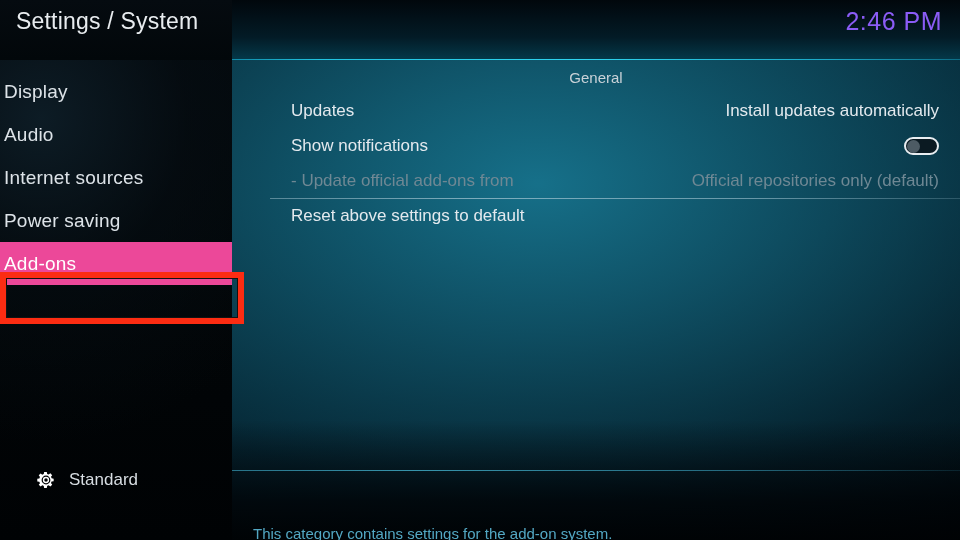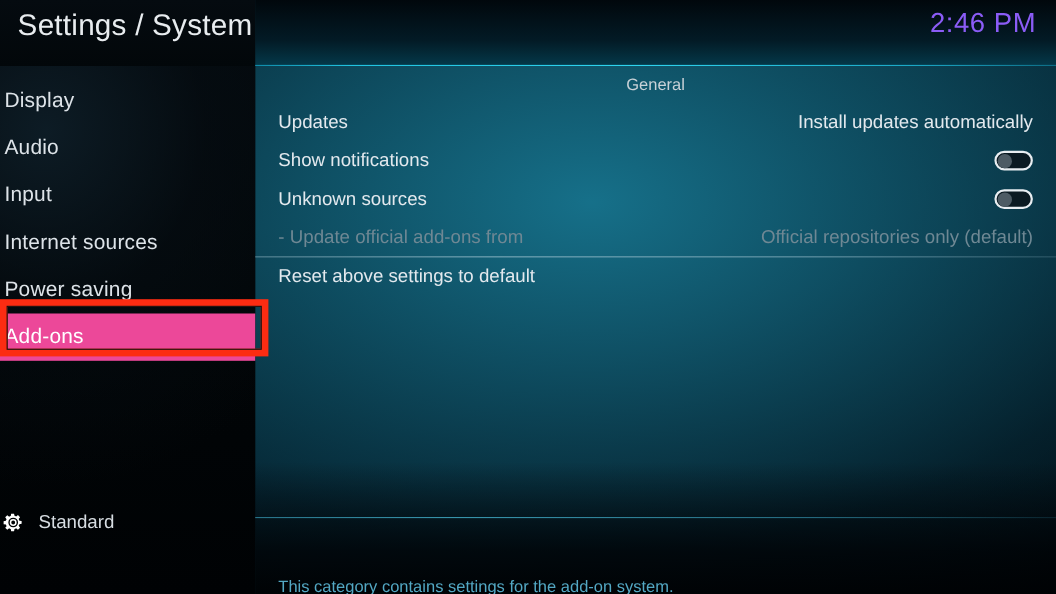--- a/index.html
+++ b/index.html
@@ -70,21 +70,21 @@
   .header-left-bg {
     position: absolute;
     left: 0; top: 0;
     width: 232px; height: 60px;
     background: linear-gradient(180deg, #050b10 0%, #02070a 100%);
   }
   .header-title {
     position: absolute;
     left: 16px;
     top: 8px;
-    font-size: 27px;
+    font-size: 23px;
     font-weight: 400;
     color: #e8ecef;
     letter-spacing: 0.2px;
     z-index: 2;
   }
   .header-clock {
     position: absolute;
     right: 18px;
     top: 7px;
     font-size: 25px;
@@ -147,22 +147,22 @@
   }
 
   
   .level-row {
     position: absolute;
     left: 0;
     bottom: 45px;
     width: 232px;
     height: 30px;
     display: flex;
-    align-items: flex-start;
-    padding-left: 2px;
+    align-items: center;
+    padding-left: 36px;
     z-index: 5;
   }
   .gear-icon {
     width: 20px;
     height: 20px;
     flex: 0 0 auto;
     display: block;
   }
   .level-label {
     margin-left: 13px;
@@ -189,20 +189,21 @@
     width: 728px;
     z-index: 4;
   }
   .setting-row {
     position: relative;
     height: 35px;
     display: flex;
     align-items: center;
     padding: 0 21px;
     font-size: 17px;
+    margin-left: 38px;
   }
   .setting-label {
     color: #e3e9ee;
     white-space: nowrap;
   }
   .setting-value {
     margin-left: auto;
     color: #e3e9ee;
     white-space: nowrap;
   }
@@ -277,23 +278,20 @@
   <div class="header-rule"></div>
 
   <div class="menu">
     <div class="menu-item">
       <span>Display</span>
     </div>
     <div class="menu-item">
       <span>Audio</span>
     </div>
     <div class="menu-item">
-      <span>Input</span>
-    </div>
-    <div class="menu-item">
       <span>Internet sources</span>
     </div>
     <div class="menu-item">
       <span>Power saving</span>
     </div>
     <div class="menu-item selected">
       <span>Add-ons</span>
     </div>
   </div>
 
@@ -316,26 +314,20 @@
       <span class="setting-value">Install updates automatically</span>
     </div>
 
     <div class="setting-row">
       <span class="setting-label">Show notifications</span>
       <span class="toggle">
         <span class="knob"></span>
       </span>
     </div>
 
-    <div class="setting-row">
-      <span class="setting-label">Unknown sources</span>
-      <span class="toggle">
-        <span class="knob"></span>
-      </span>
-    </div>
 
     <div class="setting-row disabled">
       <span class="setting-label">- Update official add-ons from</span>
       <span class="setting-value">Official repositories only (default)</span>
     </div>
 
     <div class="setting-row separated">
       <span class="setting-label">Reset above settings to default</span>
     </div>
 

